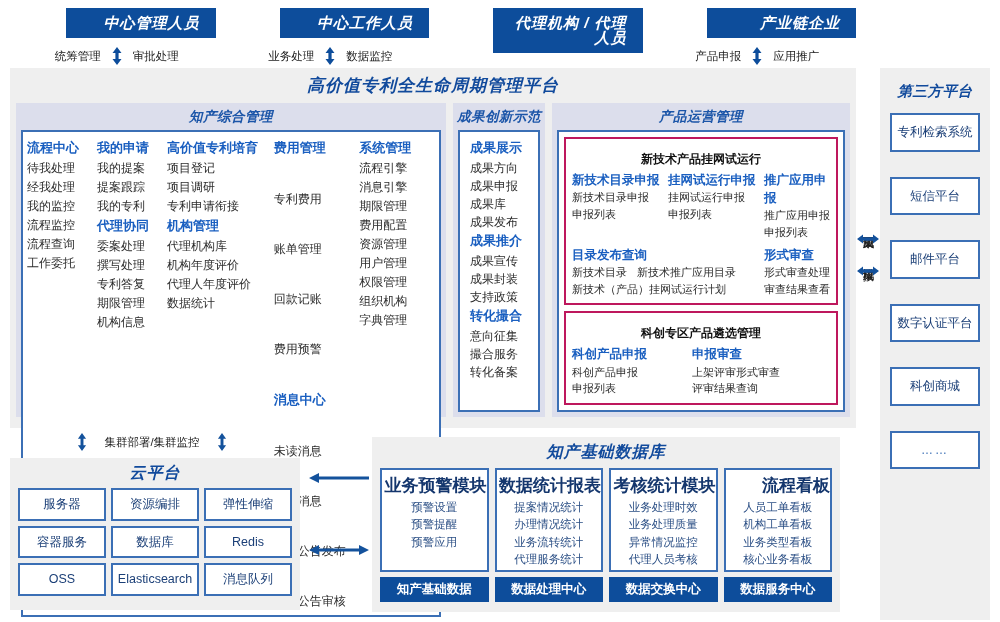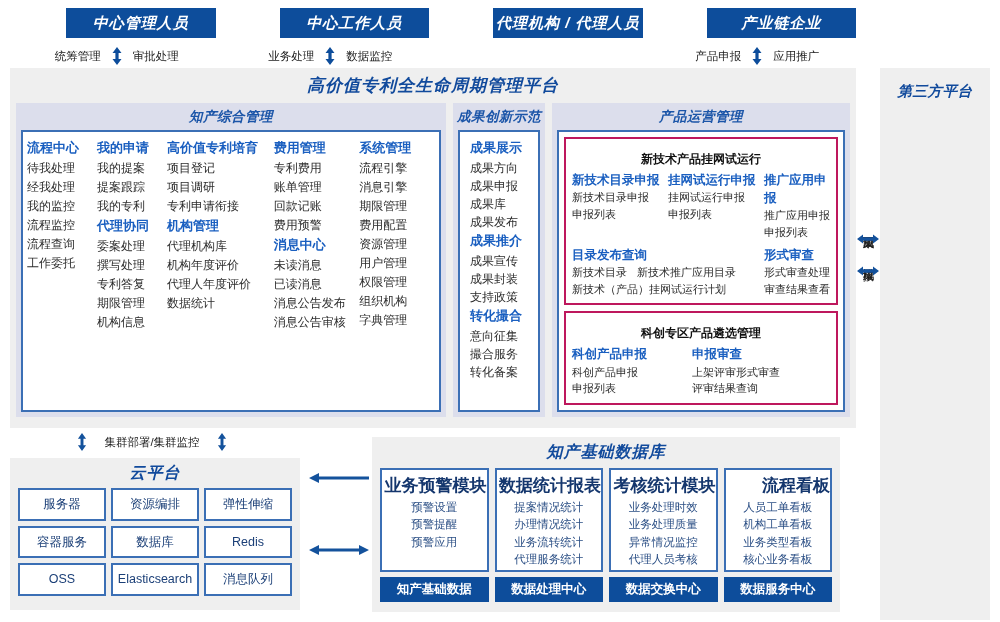--- a/index.html
+++ b/index.html
@@ -18,22 +18,22 @@
 
   
   .roles {
     position: absolute; left: 18px; top: 8px; width: 838px;
     display: flex; gap: 16px;
   }
   .role-col { flex: 1; }
   .role-chip {
     background: #0d4d9b; color: #ffffff;
     font-size: 15px; font-weight: bold; font-style: italic;
-    text-align: center; letter-spacing: 1px;
-    padding: 7px 0 8px; line-height: 1; margin-left: 48px;
+    text-align: right; letter-spacing: 1px;
+    padding: 7px 16px 8px; line-height: 1; margin-left: 48px;
   }
   .role-flow {
     display: flex; align-items: center; justify-content: center;
     gap: 10px; margin-top: 7px; height: 22px;
   }
   .role-flow span { font-size: 11.5px; color: #1b1b1b; white-space: nowrap; }
   .vbi { width: 12px; height: 20px; flex: 0 0 12px; }
 
   
   .platform {
@@ -76,21 +76,21 @@
     line-height: 1.55; white-space: nowrap; margin-bottom: 1px;
   }
   .col .i {
     color: #2c2c2c; font-size: 12px; line-height: 1.58; white-space: nowrap;
   }
 
   
   .zc1 { width: 72px; }
   .zc2 { width: 72px; }
   .zc3 { width: 110px; }
-  .zc4 { width: 88px; }
+  .zc4 { width: 88px; gap: 31px; }
   .zc5 { width: 78px; }
 
   
   .cg .h { font-size: 13px; }
   .cg .i { font-size: 12px; line-height: 1.5; }
   .cg { padding-left: 10px; }
 
   
   .subbox {
     border: 2px solid #be185d; background:#ffffff;
@@ -415,20 +415,28 @@
     <div class="int-item">
       <div class="int-label">接口集成</div>
       <svg class="hbi" viewBox="0 0 24 14">
         <path d="M1 7 L7 2.5 V5.3 H17 V2.5 L23 7 L17 11.5 V8.7 H7 V11.5 Z" fill="#14529c"></path>
       </svg>
     </div>
   </div>
 
   <div class="third">
     <div class="third-title">第三方平台</div>
+    <div class="third-list">
+      <div class="third-item">专利检索系统</div>
+      <div class="third-item">短信平台</div>
+      <div class="third-item">邮件平台</div>
+      <div class="third-item">数字认证平台</div>
+      <div class="third-item">科创商城</div>
+      <div class="third-item dots">……</div>
+    </div>
   </div>
 
   <div class="cluster">
     <svg class="vbi" viewBox="0 0 12 22">
       <path d="M6 1 L10.5 7.5 H7.6 V14.5 H10.5 L6 21 L1.5 14.5 H4.4 V7.5 H1.5 Z" fill="#14529c"></path>
     </svg>
     <span>集群部署/集群监控</span>
     <svg class="vbi" viewBox="0 0 12 22">
       <path d="M6 1 L10.5 7.5 H7.6 V14.5 H10.5 L6 21 L1.5 14.5 H4.4 V7.5 H1.5 Z" fill="#14529c"></path>
     </svg>

